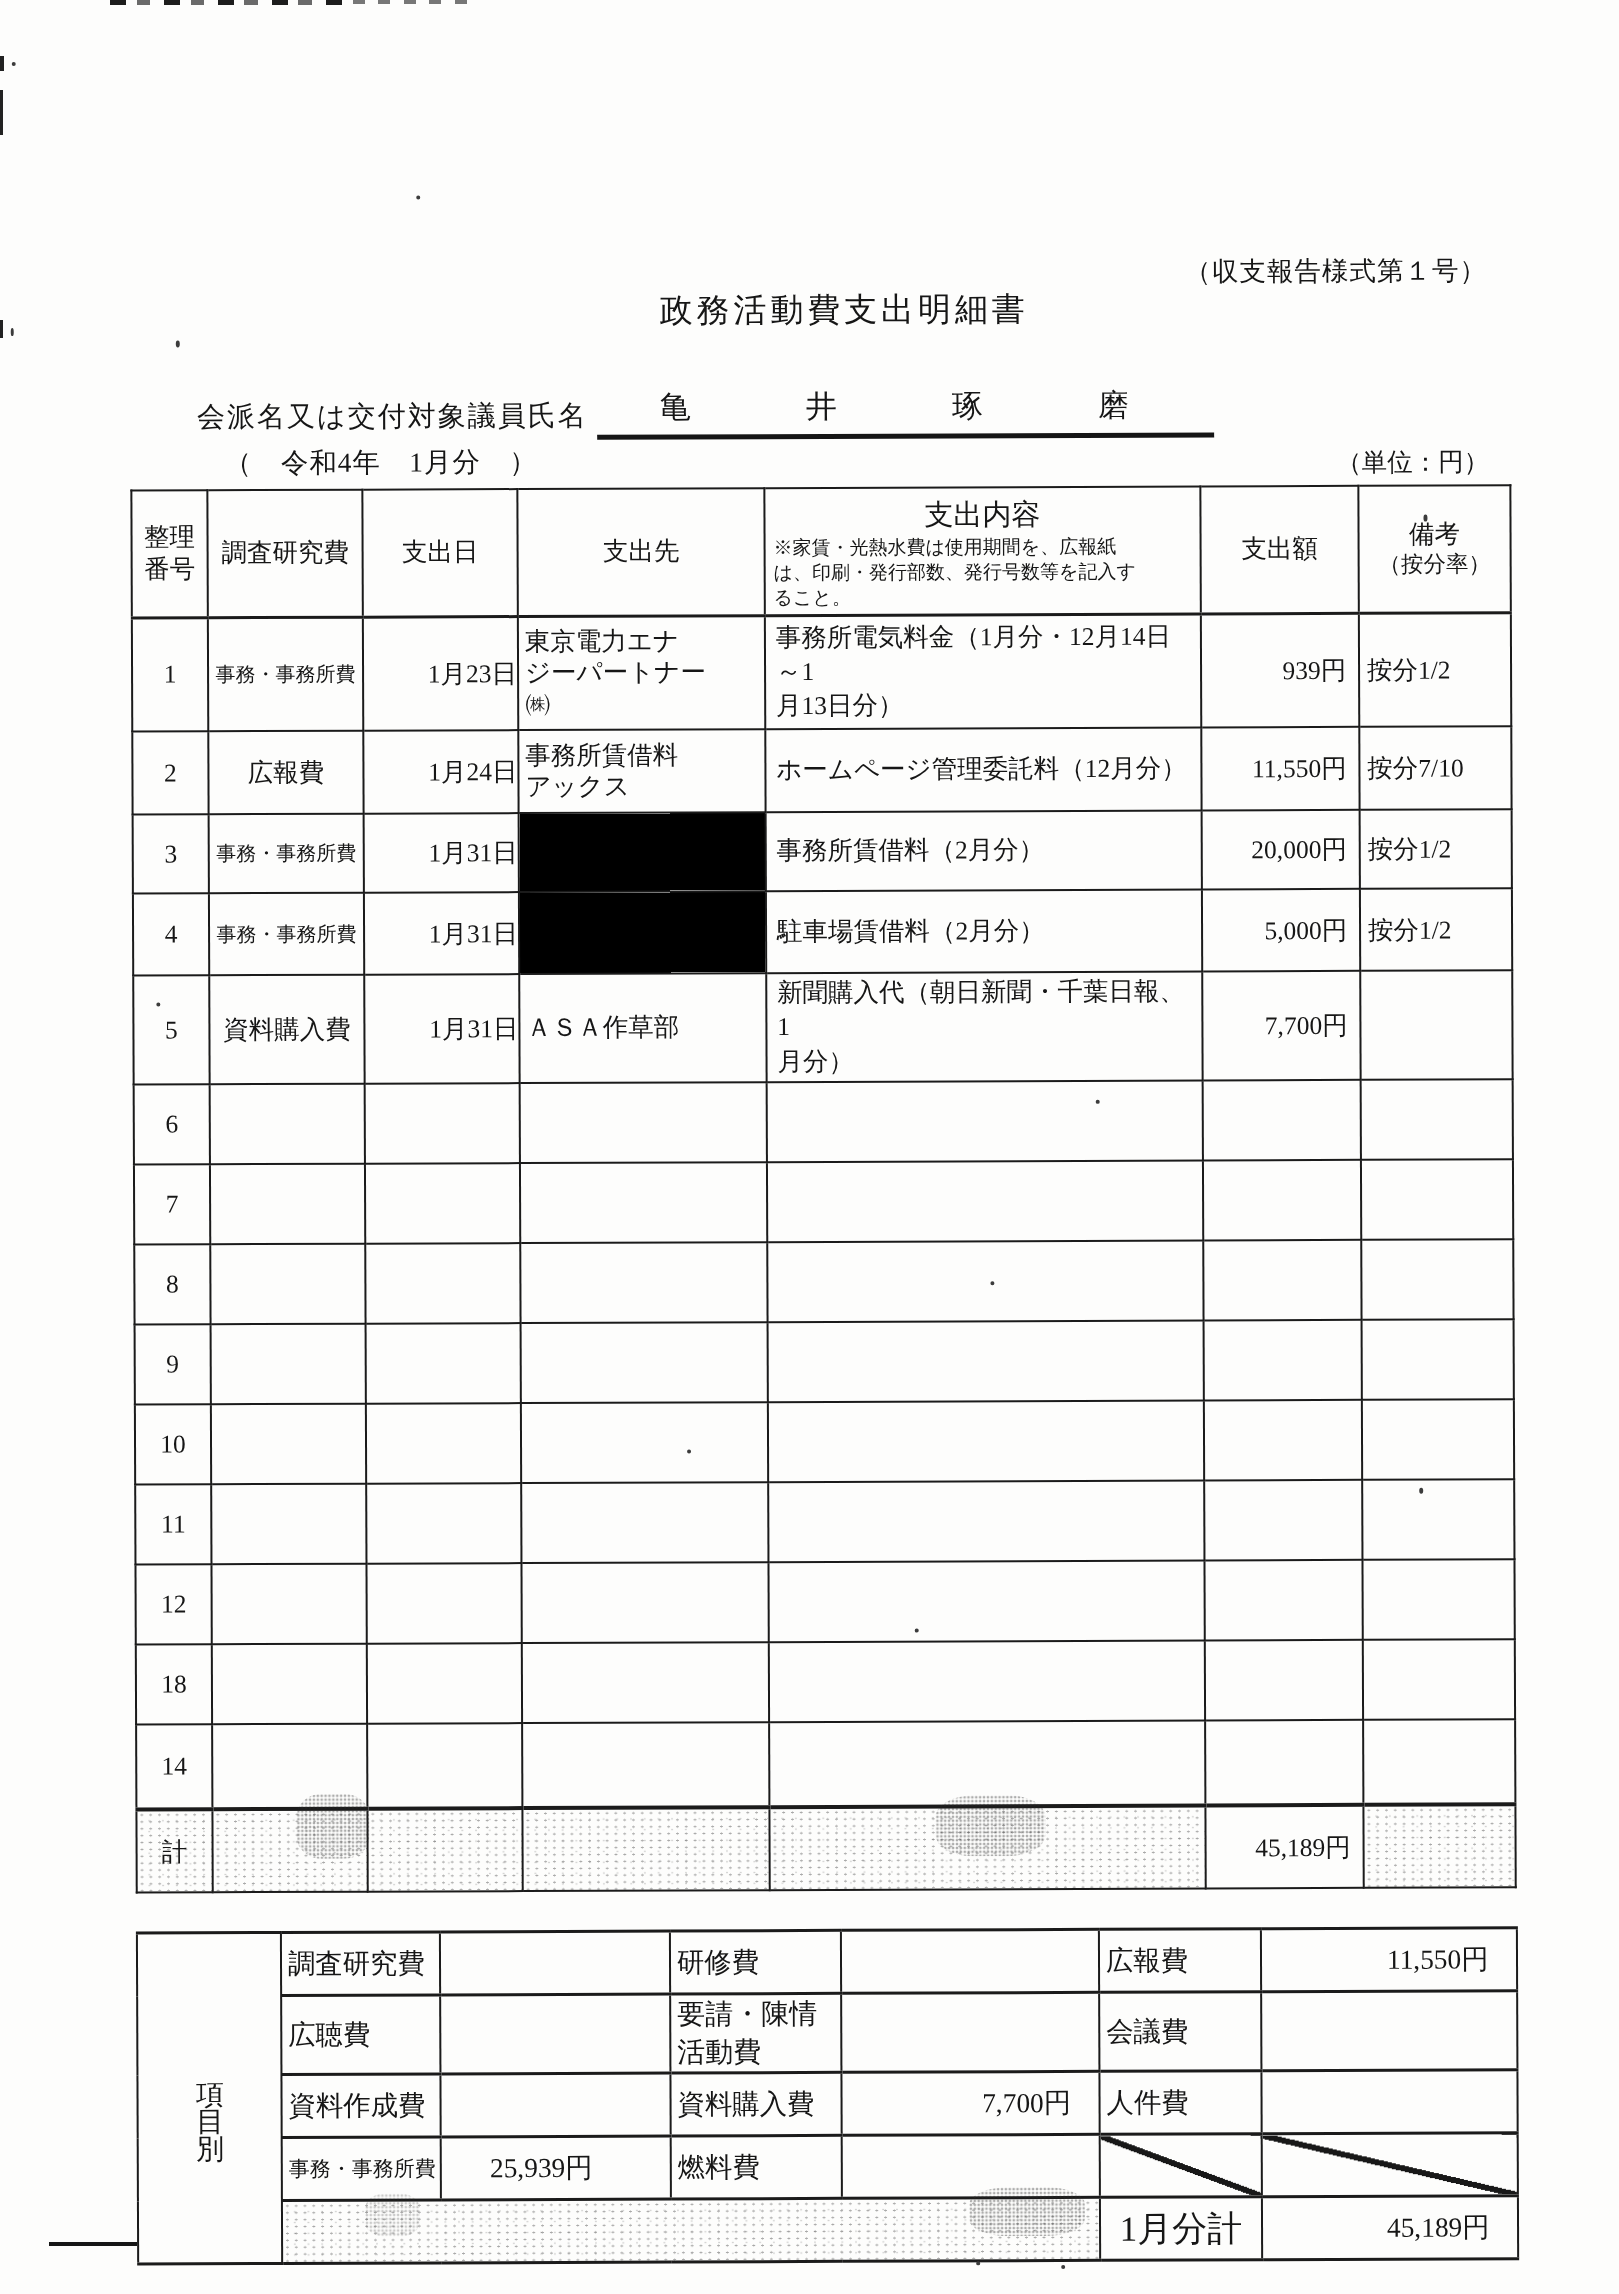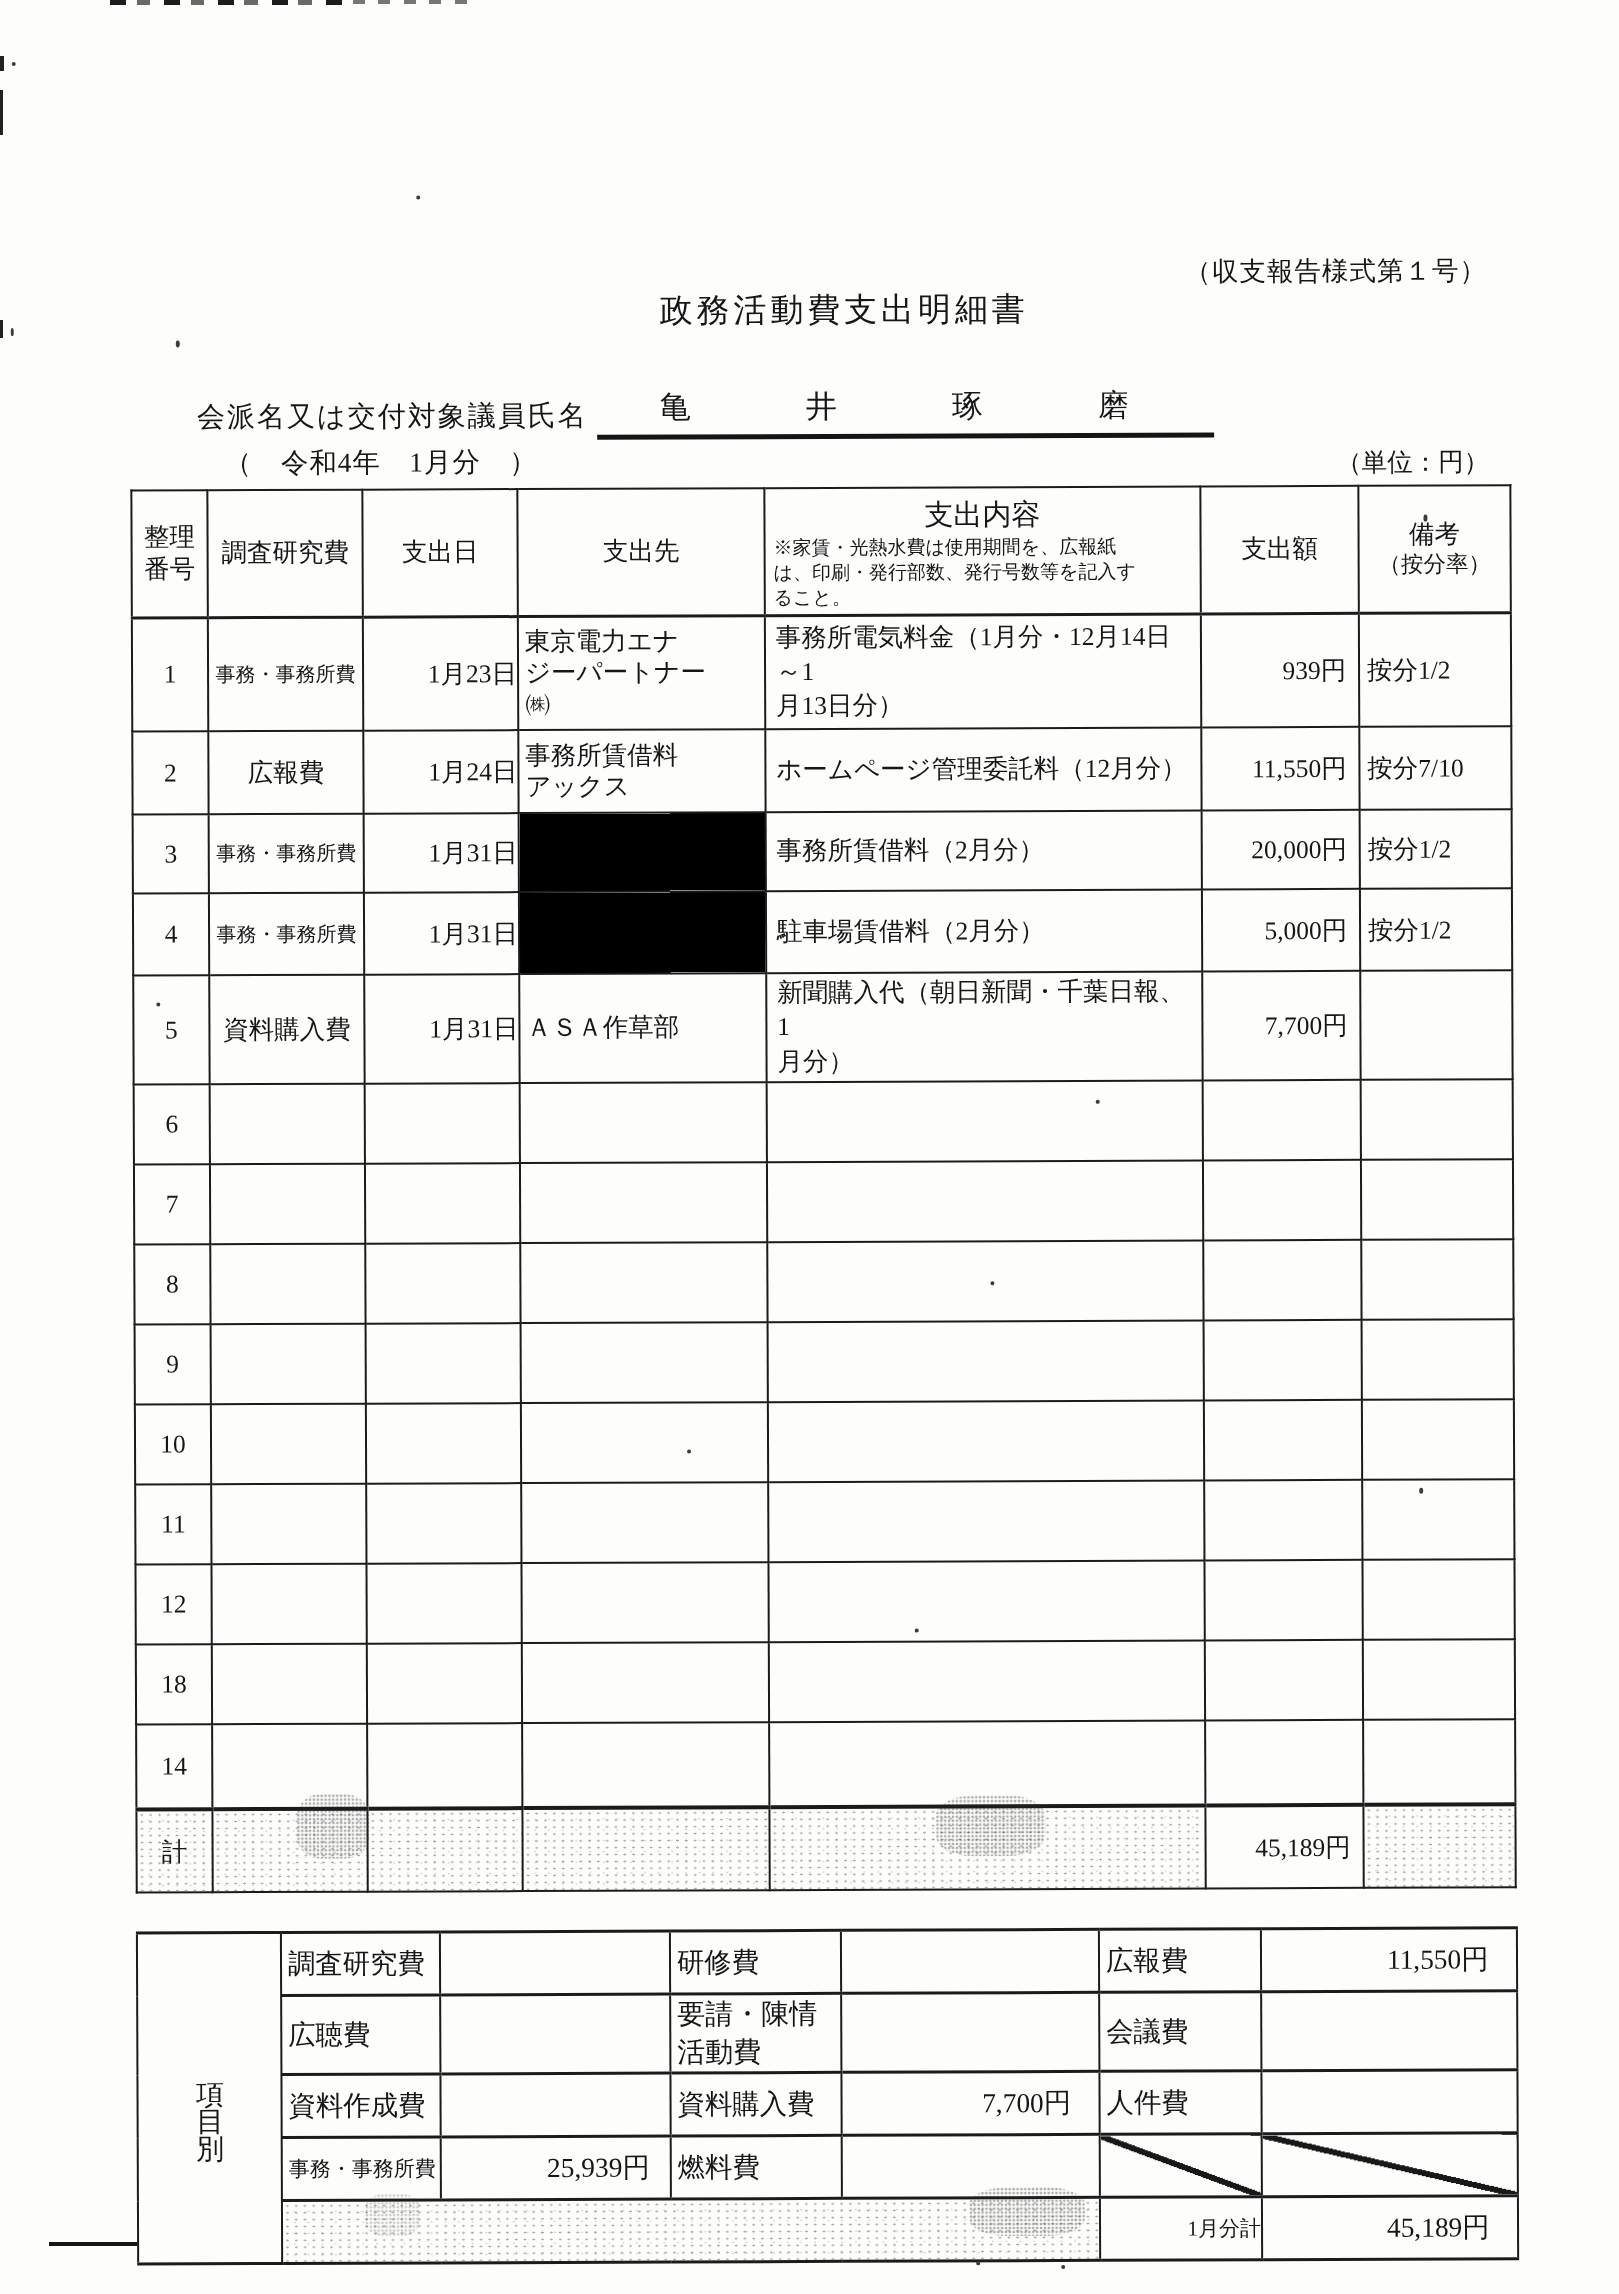--- a/index.html
+++ b/index.html
@@ -63,22 +63,22 @@
   .summary{left:133px;top:1929px;width:1379px;}
   .summary td{border-width:2.9px;}
   .summary tr td{border-top-width:3.9px;border-bottom-width:3.9px;}
   .side-cell{text-align:center;}
   .side-text{writing-mode:vertical-rl;text-orientation:upright;
              font-size:28px;letter-spacing:25.5px;display:inline-block;margin-top:7.8px;}
   .s-cat{text-align:left;font-size:27.4px;padding-left:5.9px;}
   .s-cat.small{font-size:28px;}
   .s-cat.med{font-size:21px;}
   .s-amt{text-align:right;font-size:27.4px;padding-right:27.4px;}
-  .s-amt.tight{padding-right:20px;}
-  .s-total-label{text-align:right;font-size:21px;}
+  .s-amt.tight{padding-right:29px;text-align:center;}
+  .s-total-label{text-align:center;font-size:35px;}
   .diag{background:linear-gradient(to top right,
         transparent calc(50% - 2.9px),
         #181818 calc(50% - 2.9px) calc(50% + 2.9px),
         transparent calc(50% + 2.9px));}
 
   
   .blotch{position:absolute;
     background-image:radial-gradient(rgba(45,45,45,0.85) 1px, transparent 1.7px);
     background-size:3.9px 3.9px;opacity:.45;border-radius:35%;}
   .spk{position:absolute;background:#3c3c3c;border-radius:50%;}

